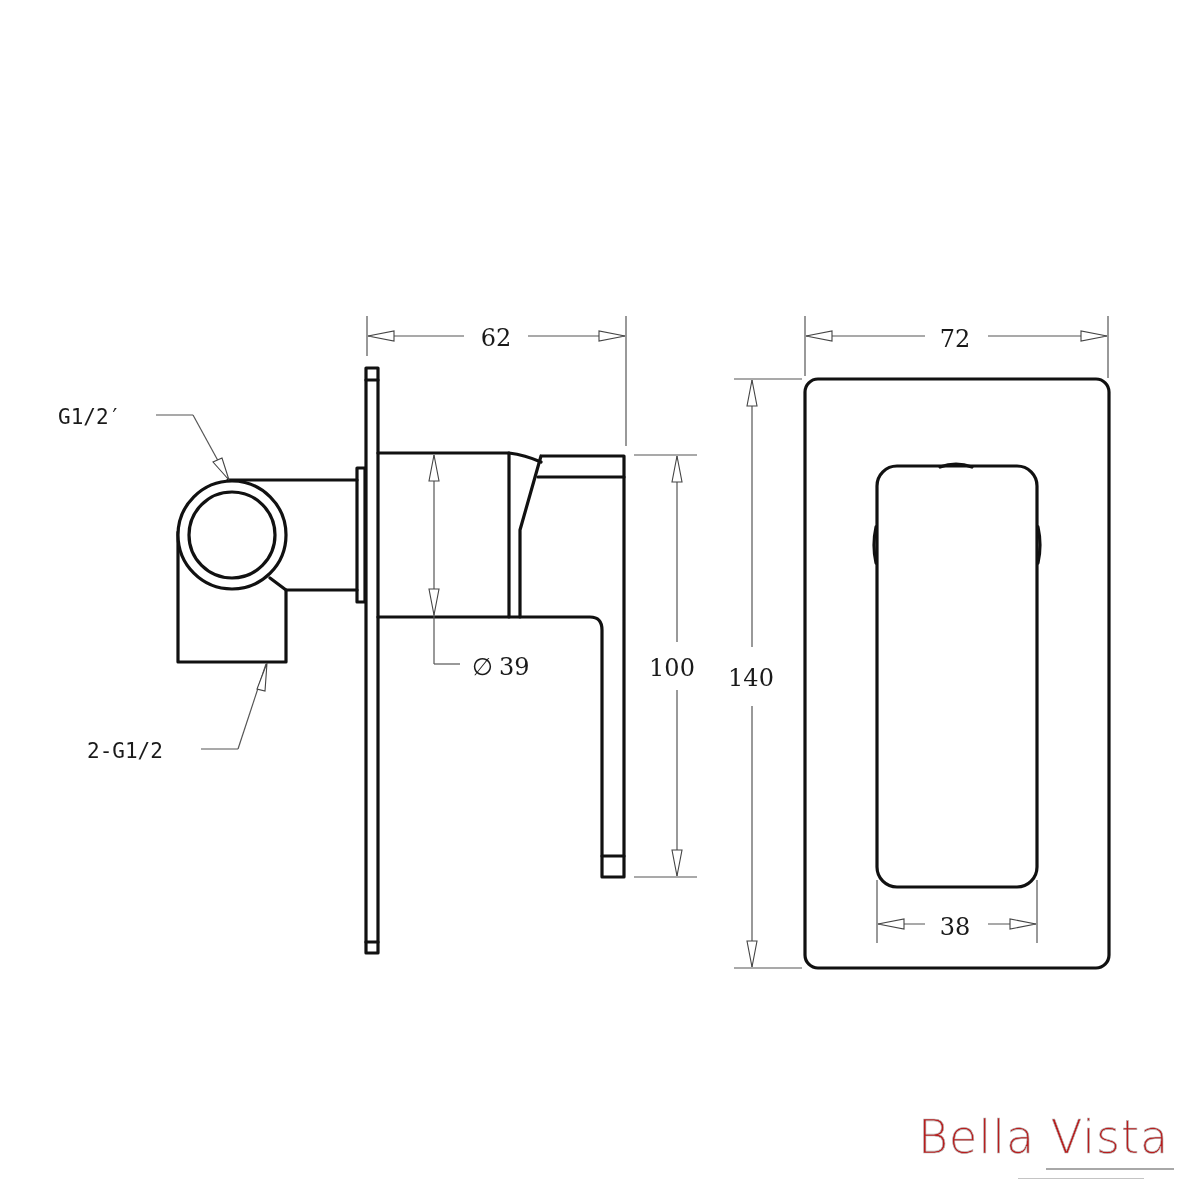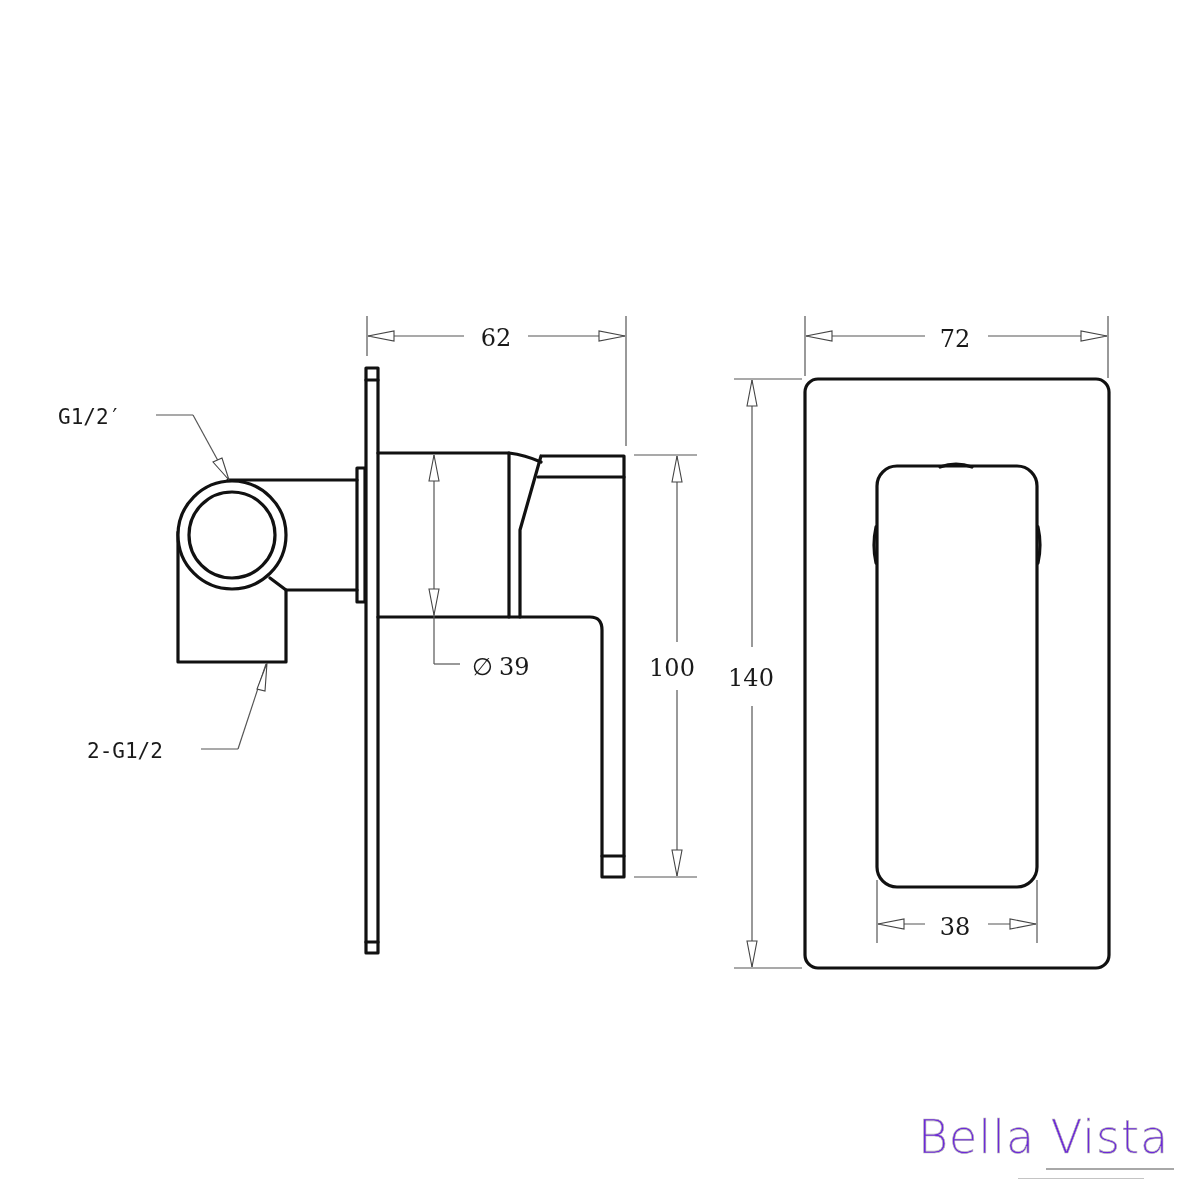--- a/index.html
+++ b/index.html
@@ -8,21 +8,21 @@
     .part { fill: none; stroke: #111111; stroke-width: 3.2; stroke-linejoin: round; stroke-linecap: round; }
     .part-fill-white { fill: #ffffff; stroke: #111111; stroke-width: 3.2; }
     .thin { fill: none; stroke: #555555; stroke-width: 1.2; }
     .arrow { fill: #ffffff; stroke: #444444; stroke-width: 1.1; }
     .dimtext { font-family: "DejaVu Serif", "Liberation Serif", serif; font-size: 24px; fill: #1a1a1a; }
     .labeltext { font-family: "DejaVu Sans Mono", "Liberation Mono", monospace; font-size: 21px; fill: #1a1a1a; }
     .watermark {
       position: absolute; left: 918px; top: 1110px;
       font-family: "DejaVu Sans", "Liberation Sans", sans-serif;
       font-size: 46px; font-weight: 200; letter-spacing: 1px;
-      color: #6d28d9;
+      color: #b91c1c;
       -webkit-text-stroke: 0.6px #b9b9b9;
     }
     .wm-line1 { position: absolute; left: 1046px; top: 1168px; width: 128px; height: 1.5px; background: #a8a8a8; }
     .wm-line2 { position: absolute; left: 1018px; top: 1178px; width: 126px; height: 1px; background: #c4c4c4; }
   </style>
 </head>
 <body>
 
 <svg id="drawing" viewBox="0 0 1200 1200" xmlns="http://www.w3.org/2000/svg">
 

